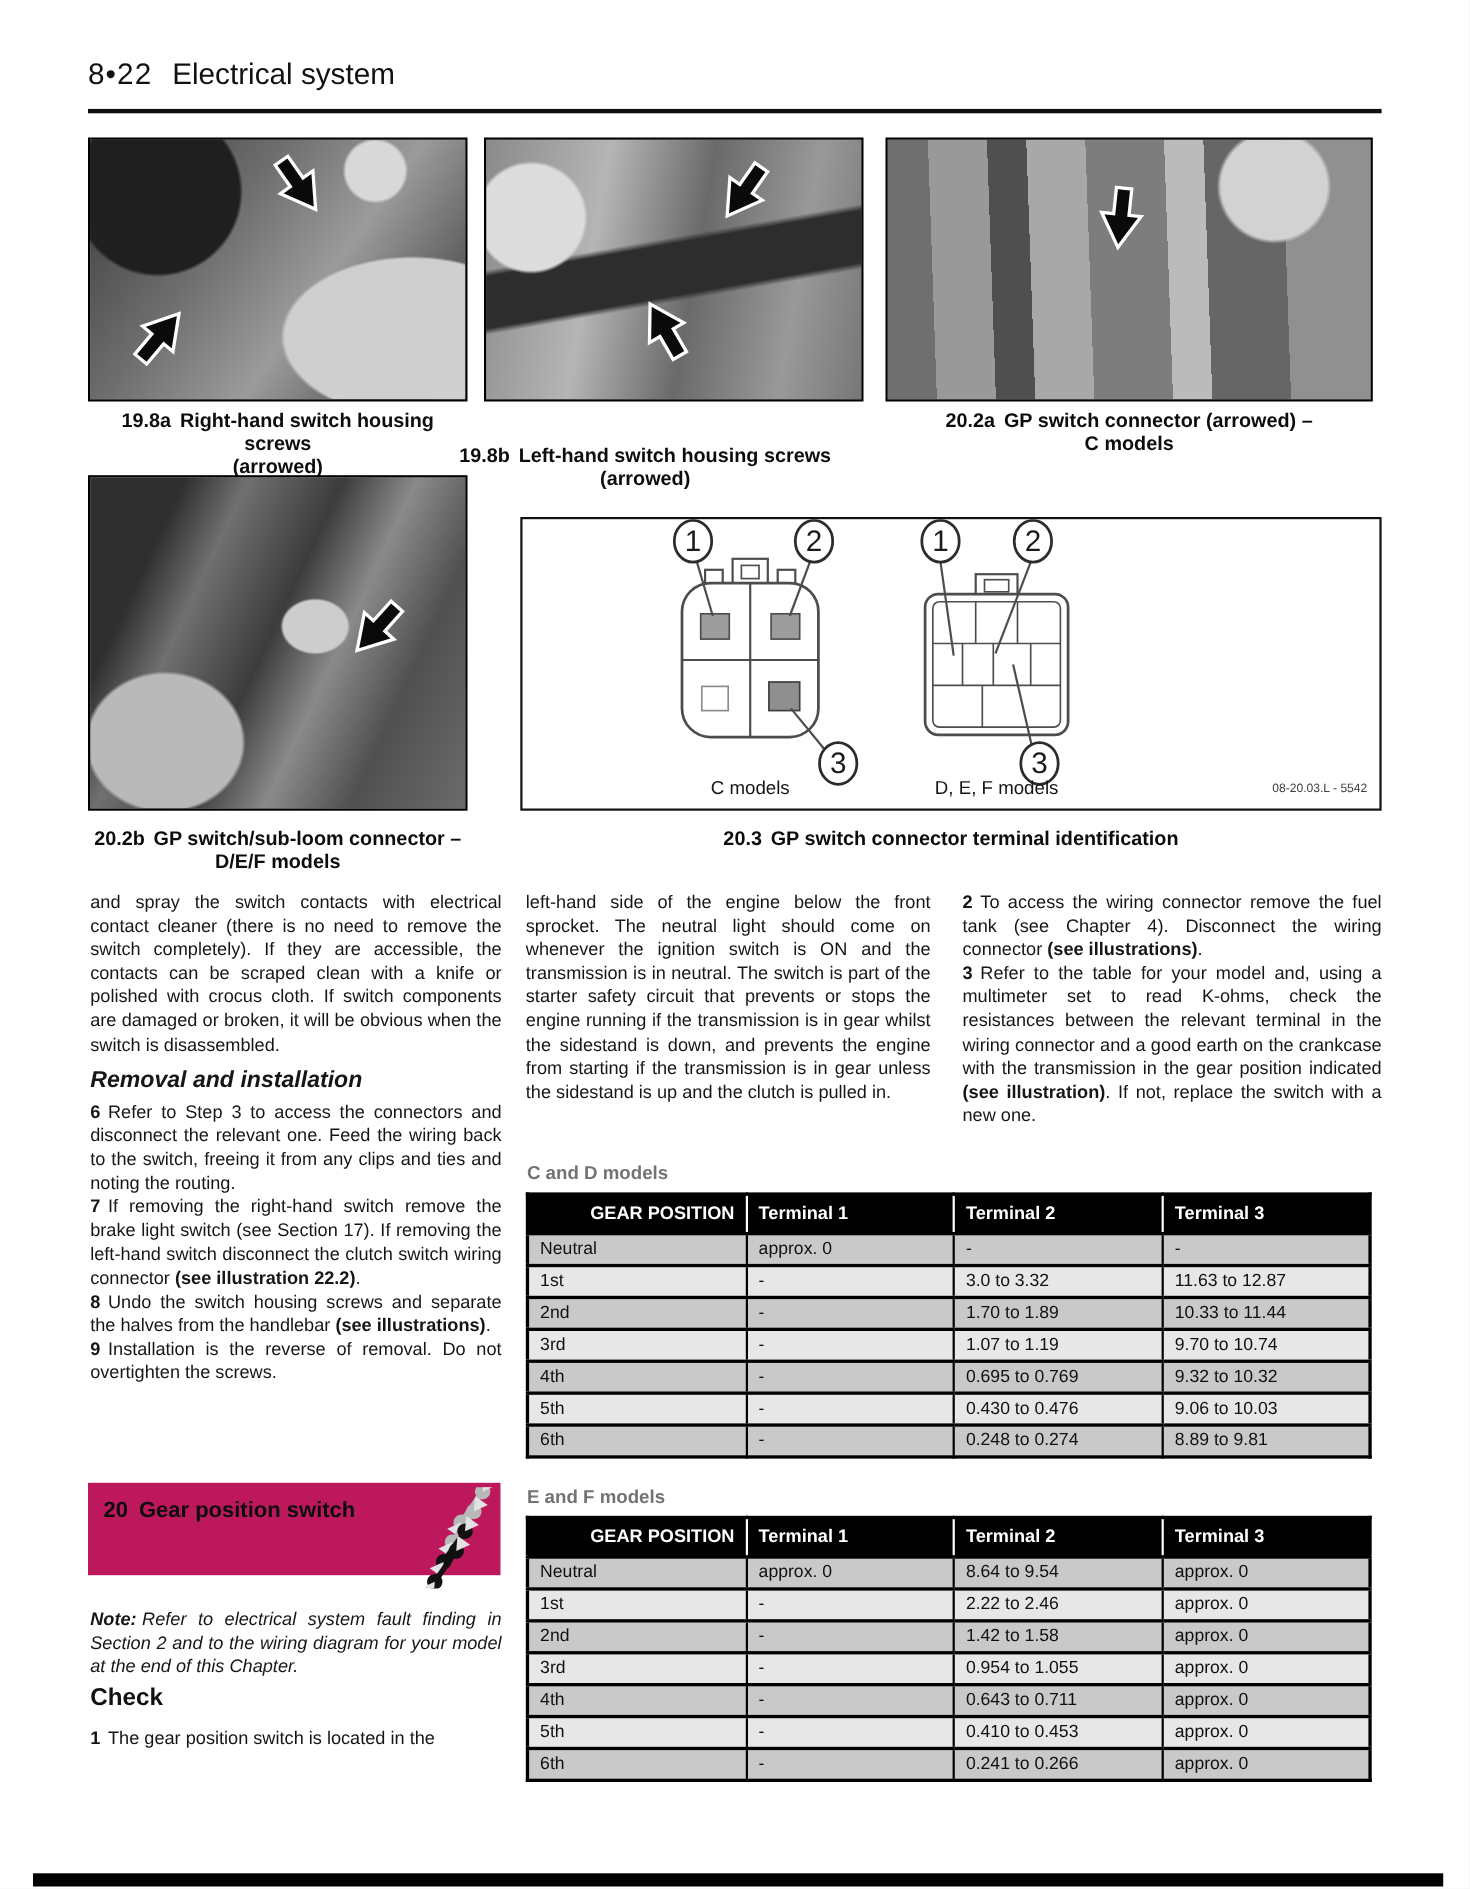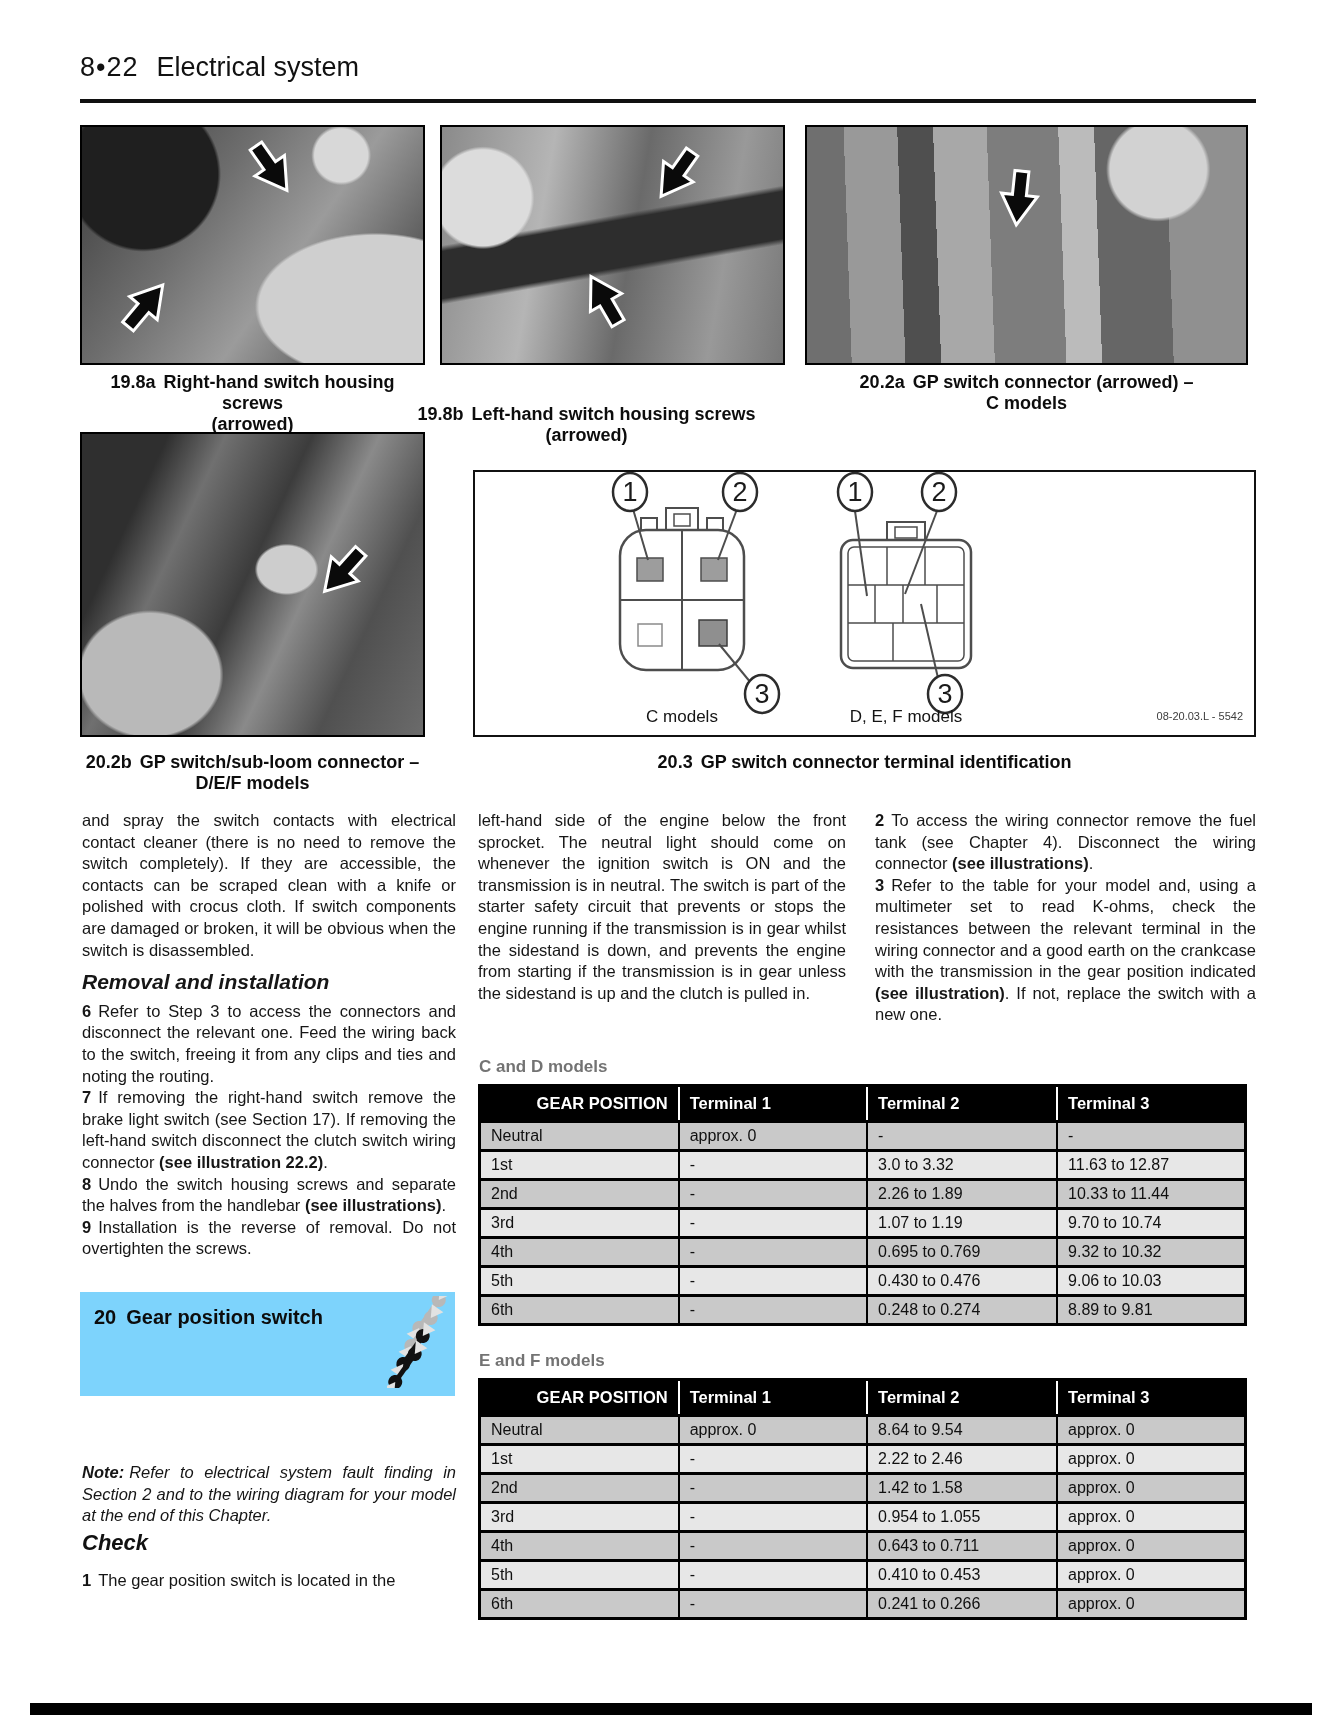--- a/index.html
+++ b/index.html
@@ -56,29 +56,29 @@
   .tbl-title.second{margin-top:25px;}
   table{border-collapse:collapse;width:100%;table-layout:fixed;border:3px solid #000;}
   th{background:#000;color:#fff;text-align:left;font-size:16.5px;padding:7px 10px 7px 10px;border-left:2px solid #fff;}
   th:first-child{border-left:none;text-align:right;}
   td{font-size:16px;padding:4px 10px;border:2px solid #000;border-top:3px solid #000;color:#101010;}
   col.c1{width:26%;} col.c2{width:24.6%;} col.c3{width:24.8%;} col.c4{width:24.6%;}
   tbody tr:nth-child(odd) td{background:#c9c9c9;}
   tbody tr:nth-child(even) td{background:#e7e7e7;}
 
   
-  .secbox{position:absolute;left:80px;top:1292px;width:375px;height:104px;background:#7dd3fc;box-sizing:border-box;}
+  .secbox{position:absolute;left:80px;top:1348px;width:375px;height:84px;background:#be185d;box-sizing:border-box;}
   .secbox .t{position:absolute;left:14px;top:14px;font-size:20px;font-weight:bold;color:#0c0c0c;}
   .secbox .t .n{padding-right:10px;}
   .secbox svg{position:absolute;right:6px;top:4px;}
 
   .noteblk{position:absolute;left:82px;top:1462px;width:374px;font-size:16.5px;line-height:21.6px;
            font-style:italic;text-align:justify;color:#161616;}
   .noteblk .nl{font-weight:bold;padding-right:5px;}
-  .checkhdg{position:absolute;left:82px;top:1530px;font-style:italic;font-weight:bold;font-size:22px;color:#111;}
+  .checkhdg{position:absolute;left:82px;top:1530px;font-weight:bold;font-size:22px;color:#111;}
   .step1{position:absolute;left:82px;top:1570px;width:374px;font-size:16.5px;line-height:21.6px;text-align:justify;}
 
   .bottom-bar{position:absolute;left:30px;top:1703px;width:1282px;height:12px;background:#000;}
 
   
   svg text{font-family:"Liberation Sans","DejaVu Sans",sans-serif;}
 </style>
 </head>
 <body>
 
@@ -245,21 +245,21 @@
           </tr>
         <tr>
             <td>1st</td>
             <td>-</td>
             <td>3.0 to 3.32</td>
             <td>11.63 to 12.87</td>
           </tr>
         <tr>
             <td>2nd</td>
             <td>-</td>
-            <td>2.26 to 1.89</td>
+            <td>1.70 to 1.89</td>
             <td>10.33 to 11.44</td>
           </tr>
         <tr>
             <td>3rd</td>
             <td>-</td>
             <td>1.07 to 1.19</td>
             <td>9.70 to 10.74</td>
           </tr>
         <tr>
             <td>4th</td>

